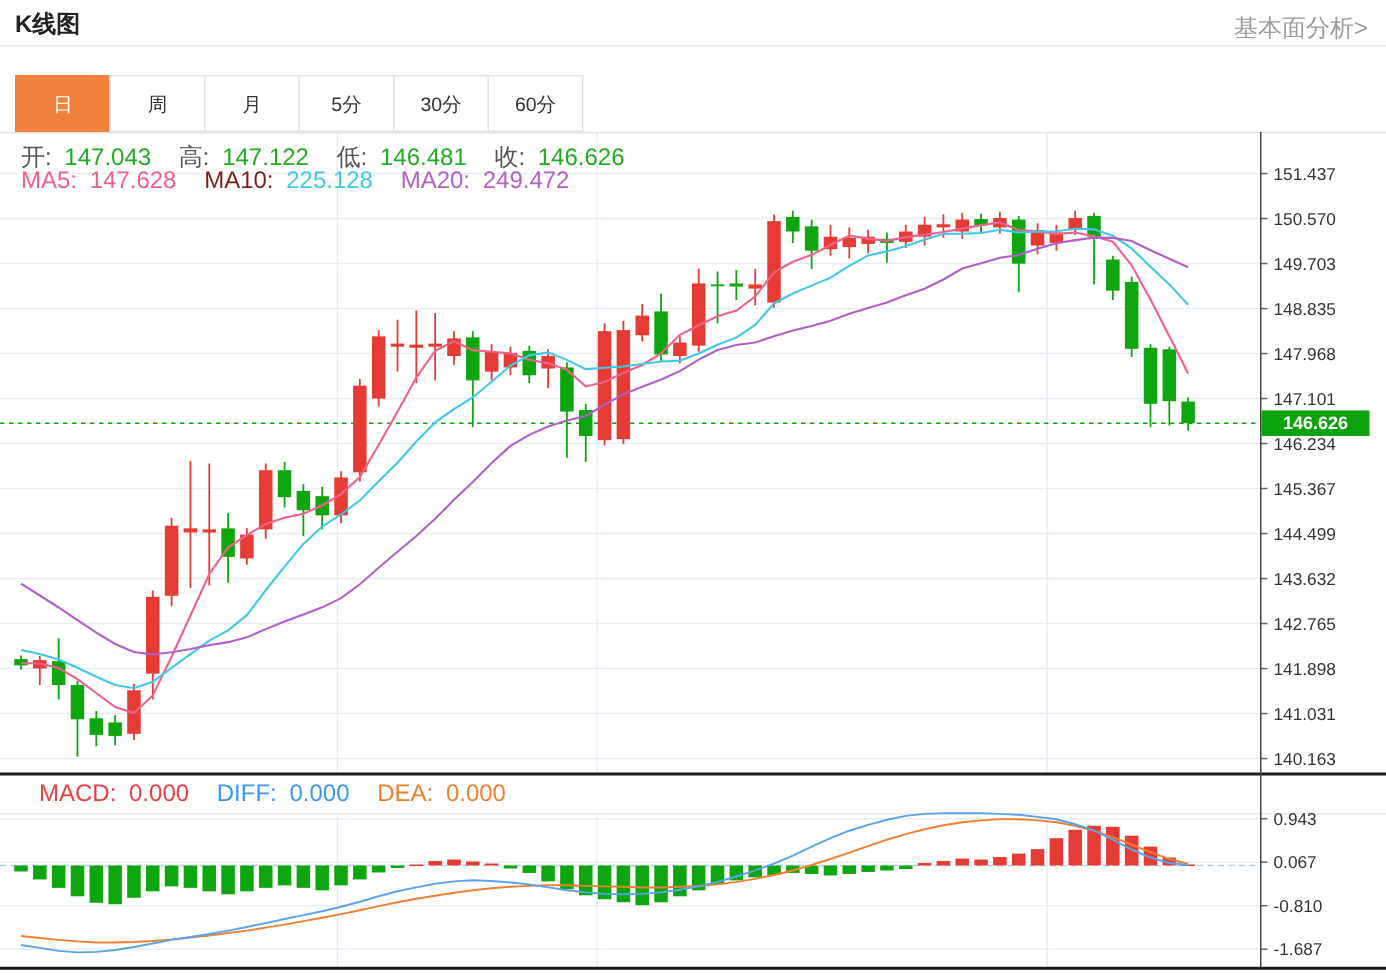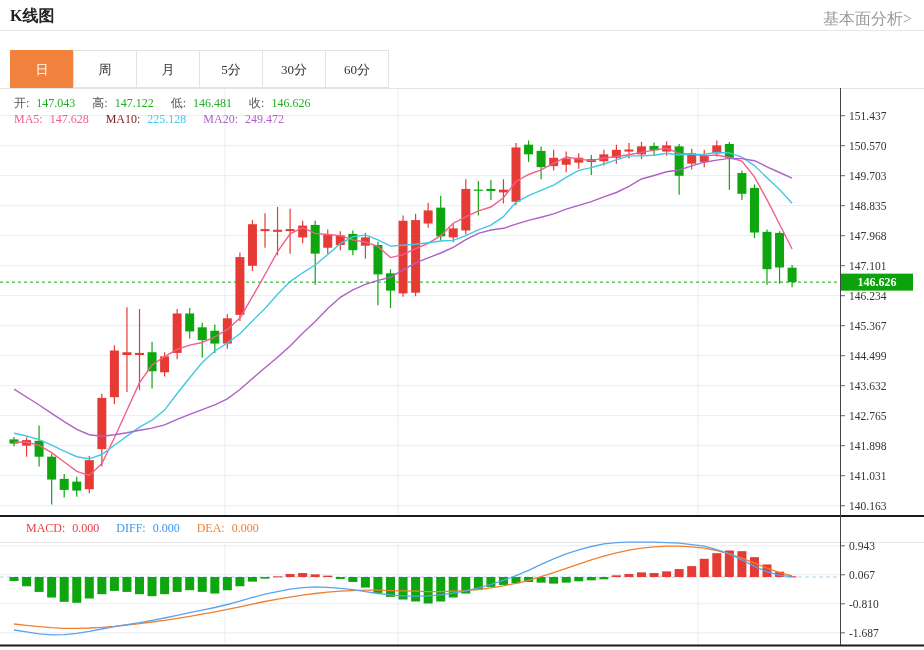--- a/index.html
+++ b/index.html
@@ -1,26 +1,26 @@
 <!DOCTYPE html>
 <html><head>
 <meta charset="utf-8">
 <style>
   html,body{margin:0;padding:0;background:#fff;}
   #app{position:relative;width:924px;height:650px;background:#fff;overflow:hidden;
-       font-family:Liberation Serif, serif;}
+       font-family:Liberation Sans, sans-serif;}
   .hdr-title{position:absolute;left:10px;top:6px;font-size:16px;font-weight:bold;color:#222;}
   .hdr-link{position:absolute;right:12px;top:9px;font-size:16px;color:#9a9a9a;cursor:pointer;}
   .hdr-sep{position:absolute;left:0;top:30px;width:924px;height:1px;background:#e7e7e7;}
   .tabs{position:absolute;left:10px;top:50px;display:flex;}
   .tab{width:64px;height:38px;line-height:38px;text-align:center;font-size:13px;color:#333;
        background:#fff;border:1px solid #e3e3e3;margin-left:-1px;box-sizing:border-box;cursor:pointer;}
   .tab:first-child{margin-left:0;}
   .tab.active{background:#f0823e;border-color:#f0823e;color:#fff;}
-  .legend{position:absolute;font-size:12px;white-space:nowrap;z-index:3;}
+  .legend{position:absolute;font-size:16px;white-space:nowrap;z-index:3;}
   .legend span{margin-right:4px;}
   .lg-gap{margin-right:14px !important;}
   #chart-svg{position:absolute;left:0;top:0;z-index:2;}
 </style>
 </head>
 <body>
 
 <div id="app">
   <div class="hdr-title">K线图</div>
   <div class="hdr-link">基本面分析&gt;</div>

